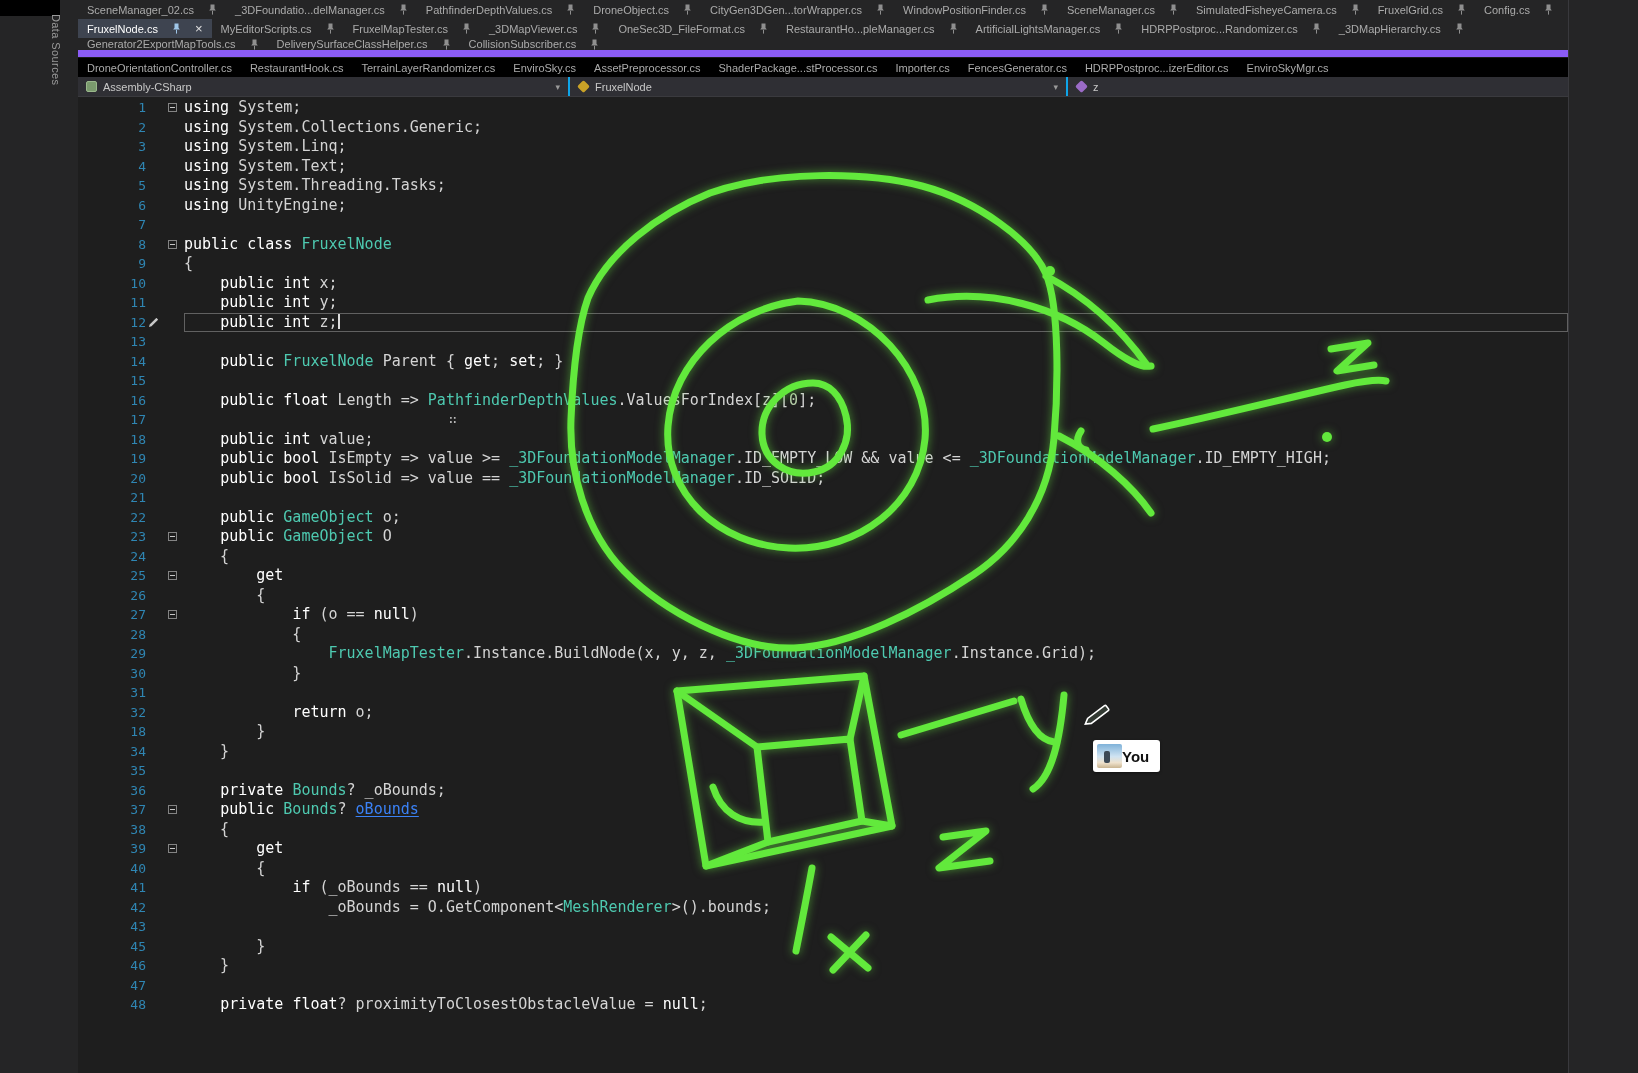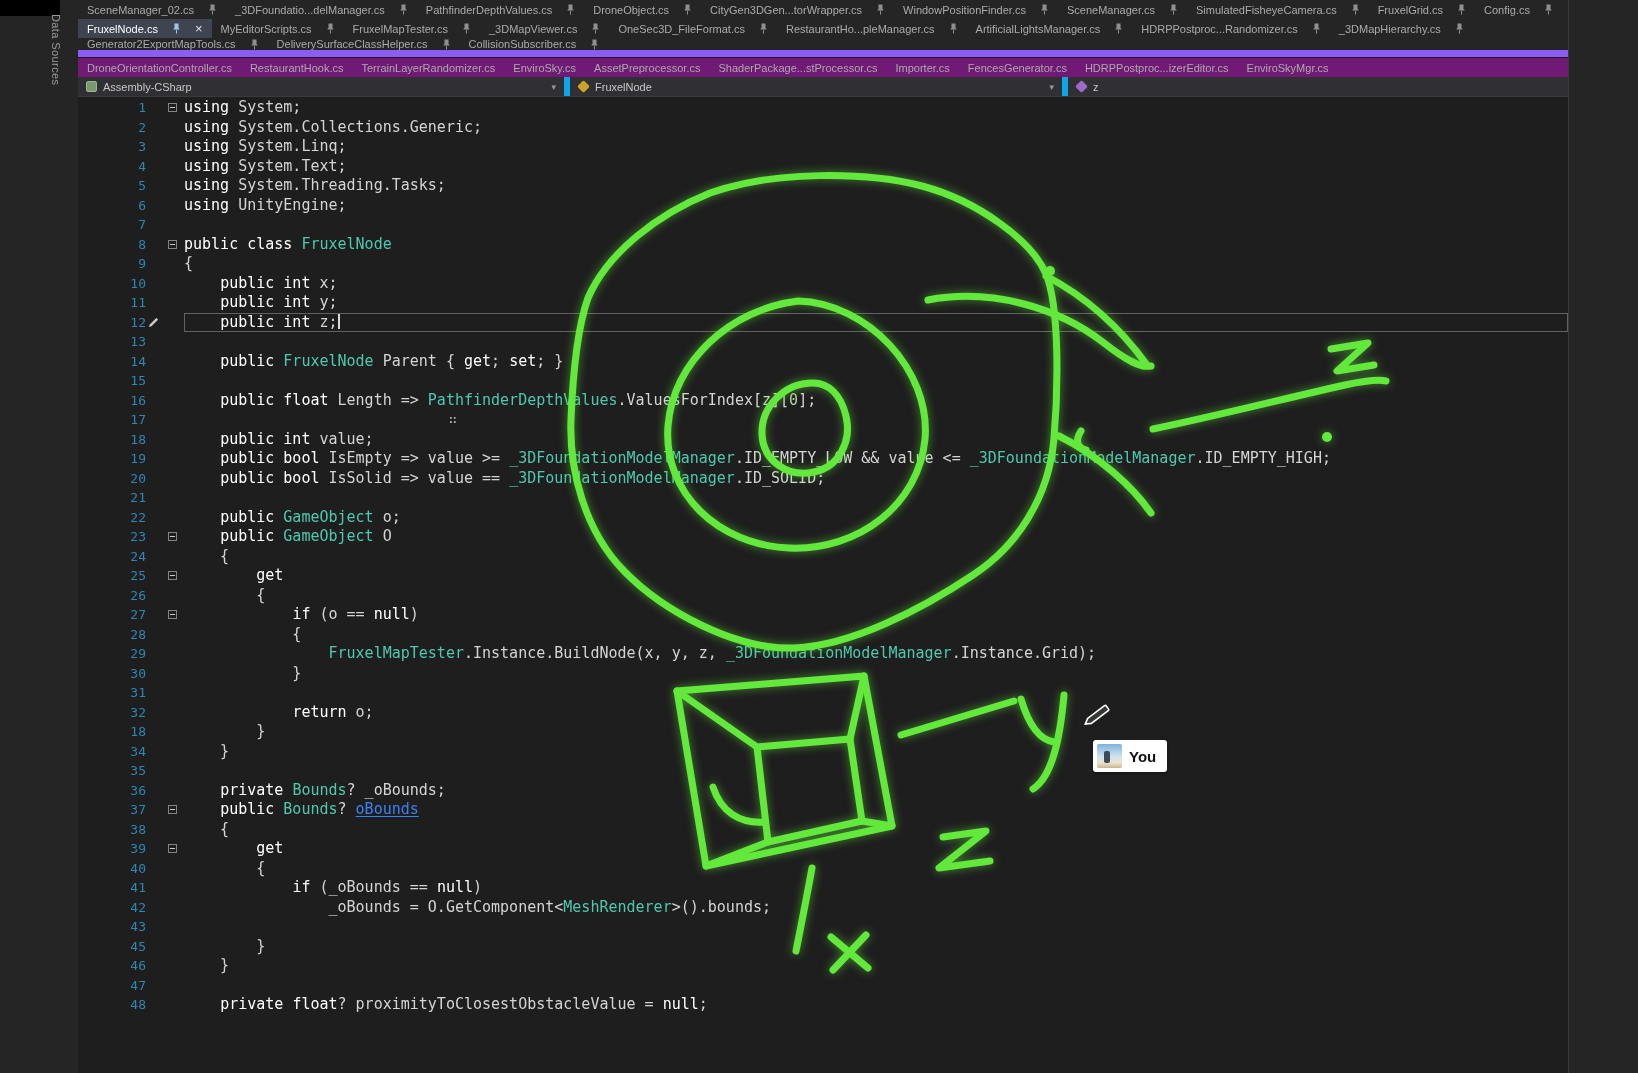--- a/index.html
+++ b/index.html
@@ -11,30 +11,30 @@
   .corner-black{position:absolute;left:0;top:0;width:60px;height:16px;background:#000}
   .vtab{position:absolute;left:50px;top:14px;writing-mode:vertical-lr;font-size:11px;color:#9a9a9a;letter-spacing:.4px;cursor:pointer}
 
   
   .right-strip{position:absolute;right:0;top:0;width:70px;height:100%;background:#252526;border-left:1px solid #39393d;z-index:2}
 
   
   .header{position:absolute;left:78px;top:0;right:70px;z-index:3}
   .tab-row{display:flex;align-items:stretch;height:19px;background:#252526;overflow:hidden}
   .tab-row.row3{border-bottom:7px solid #8b5cf6}
-  .tab-row.docs{background:#701a75;height:20px;border-top:1px solid #1b1b1c}
+  .tab-row.docs{background:#000000;height:20px;border-top:1px solid #1b1b1c}
   .tab{display:flex;align-items:center;gap:14px;padding:0 9px;color:#ababab;font-size:11px;white-space:nowrap;cursor:pointer}
   .tab.active{background:#3e4450;color:#fff}
   .pin{display:flex;align-items:center;color:#8f8f8f}
   .tab.active .pin{color:#9fc6e8}
   .closex{color:#e0e0e0;font-size:13px;line-height:1;cursor:pointer}
 
   
   .navbar{position:absolute;left:78px;top:77px;right:70px;height:20px;background:#2f2f34;display:flex;border-bottom:1px solid #3a3a3e;z-index:3}
-  .nav-sec{display:flex;align-items:center;gap:6px;padding:0 8px;border-right:6px solid #0ea5e9;font-size:11px;color:#c8c8c8;cursor:pointer}
+  .nav-sec{display:flex;align-items:center;gap:6px;padding:0 8px;border-right:2px solid #0ea5e9;font-size:11px;color:#c8c8c8;cursor:pointer}
   .nav-sec.s1{width:492px}
   .nav-sec.s2{width:498px}
   .nav-sec.s3{flex:1;border-right:none}
   .chev{margin-left:auto;color:#9a9a9a;font-size:9px}
   .ico{width:11px;height:11px;border-radius:2px;display:inline-block;flex:0 0 auto}
   .ico.project{background:#7a9a6d;border:1px solid #9ab88c}
   .ico.cls{background:#c9a227;transform:rotate(45deg) scale(.82)}
   .ico.member{background:#9b6bc7;transform:rotate(45deg) scale(.82)}
 
   
@@ -53,21 +53,21 @@
   .caret{display:inline-block;width:2px;height:15px;background:#dcdcdc;vertical-align:-2px}
 
   .stray{position:absolute;left:449px;top:412px;color:#b9b9b9;font-size:13px;z-index:4;font-family:"DejaVu Sans Mono",monospace}
 
   
   #annot{position:absolute;left:0;top:0;z-index:10;pointer-events:none;filter:drop-shadow(0 0 5px rgba(104,232,66,.55))}
 
   
   .you-pencil{position:absolute;left:1084px;top:702px;z-index:12;transform:rotate(8deg)}
   .you-chip{position:absolute;left:1093px;top:740px;z-index:12;background:#fff;border-radius:3px;
-            display:flex;align-items:center;gap:7px;padding:4px 11px 4px 4px;box-shadow:0 1px 3px rgba(0,0,0,.45)}
+            display:flex;align-items:center;padding:4px 11px 4px 4px;box-shadow:0 1px 3px rgba(0,0,0,.45)}
   .you-avatar{width:25px;height:24px;border-radius:2px;
               background:linear-gradient(180deg,#7fb2d9 0%,#cfe3f2 52%,#efe2cd 78%,#c9b490 100%);
               position:relative;overflow:hidden}
   .you-avatar::after{content:"";position:absolute;left:7px;top:7px;width:6px;height:12px;background:#3d4a57;border-radius:2px}
   .you-text{font-size:15px;font-weight:bold;color:#111}
 </style>
 </head>
 <body>
 
 <div id="stage">

